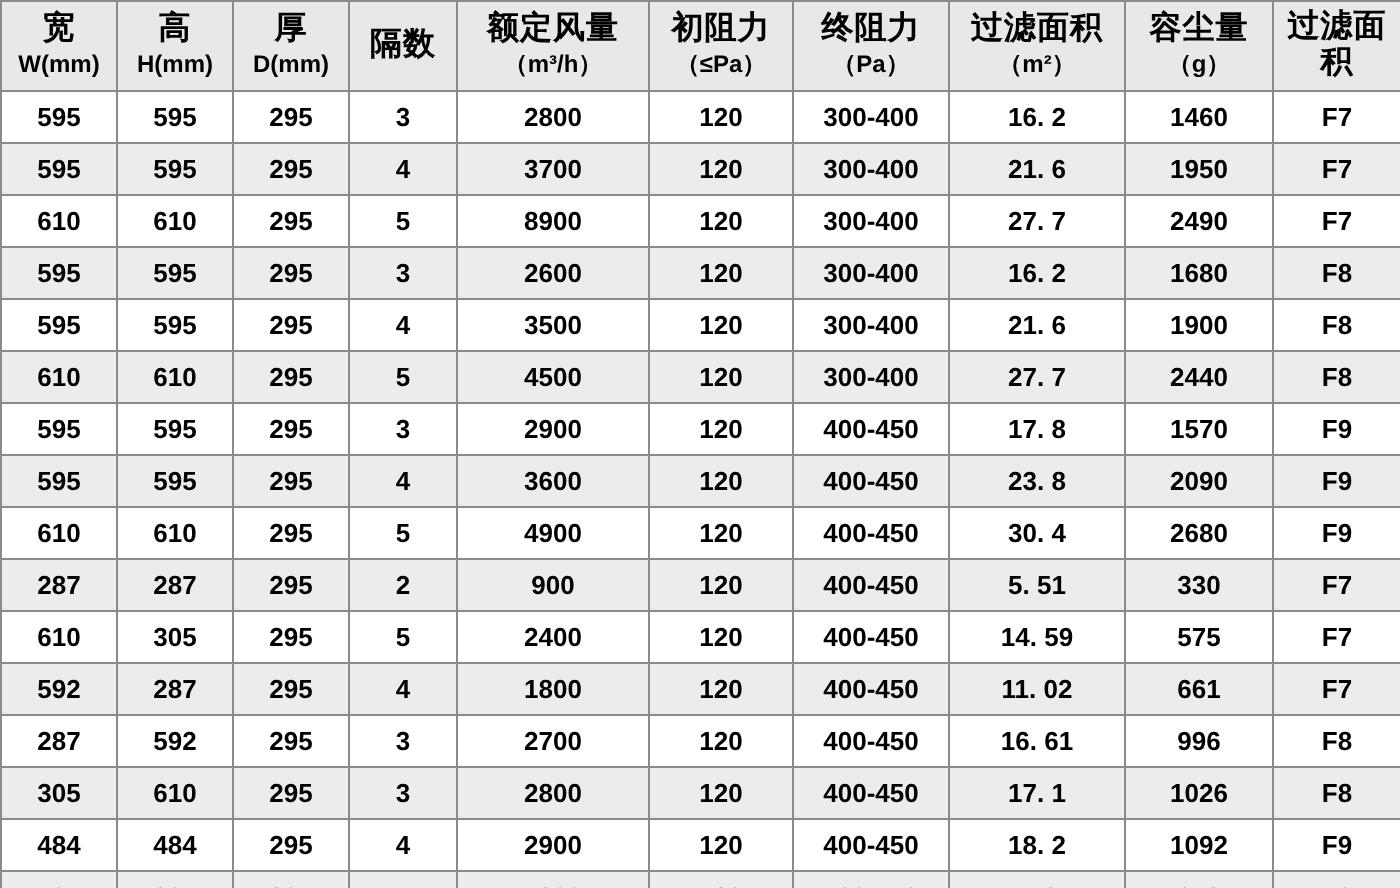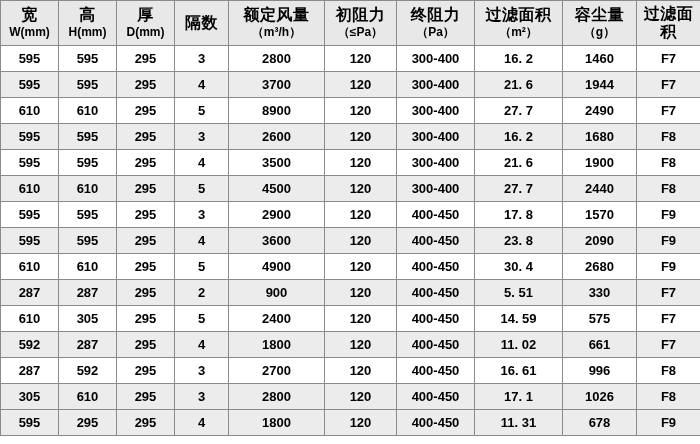--- a/index.html
+++ b/index.html
@@ -150,21 +150,21 @@
         </tr>
         <tr class="row-even">
           <td>595</td>
           <td>595</td>
           <td>295</td>
           <td>4</td>
           <td>3700</td>
           <td>120</td>
           <td>300-400</td>
           <td>21. 6</td>
-          <td>1944</td>
+          <td>1950</td>
           <td>F7</td>
         </tr>
         <tr class="row-odd">
           <td>610</td>
           <td>610</td>
           <td>295</td>
           <td>5</td>
           <td>8900</td>
           <td>120</td>
           <td>300-400</td>
@@ -296,20 +296,32 @@
           <td>305</td>
           <td>610</td>
           <td>295</td>
           <td>3</td>
           <td>2800</td>
           <td>120</td>
           <td>400-450</td>
           <td>17. 1</td>
           <td>1026</td>
           <td>F8</td>
+        </tr>
+        <tr class="row-odd">
+          <td>484</td>
+          <td>484</td>
+          <td>295</td>
+          <td>4</td>
+          <td>2900</td>
+          <td>120</td>
+          <td>400-450</td>
+          <td>18. 2</td>
+          <td>1092</td>
+          <td>F9</td>
         </tr>
         <tr class="row-even">
           <td>595</td>
           <td>295</td>
           <td>295</td>
           <td>4</td>
           <td>1800</td>
           <td>120</td>
           <td>400-450</td>
           <td>11. 31</td>

